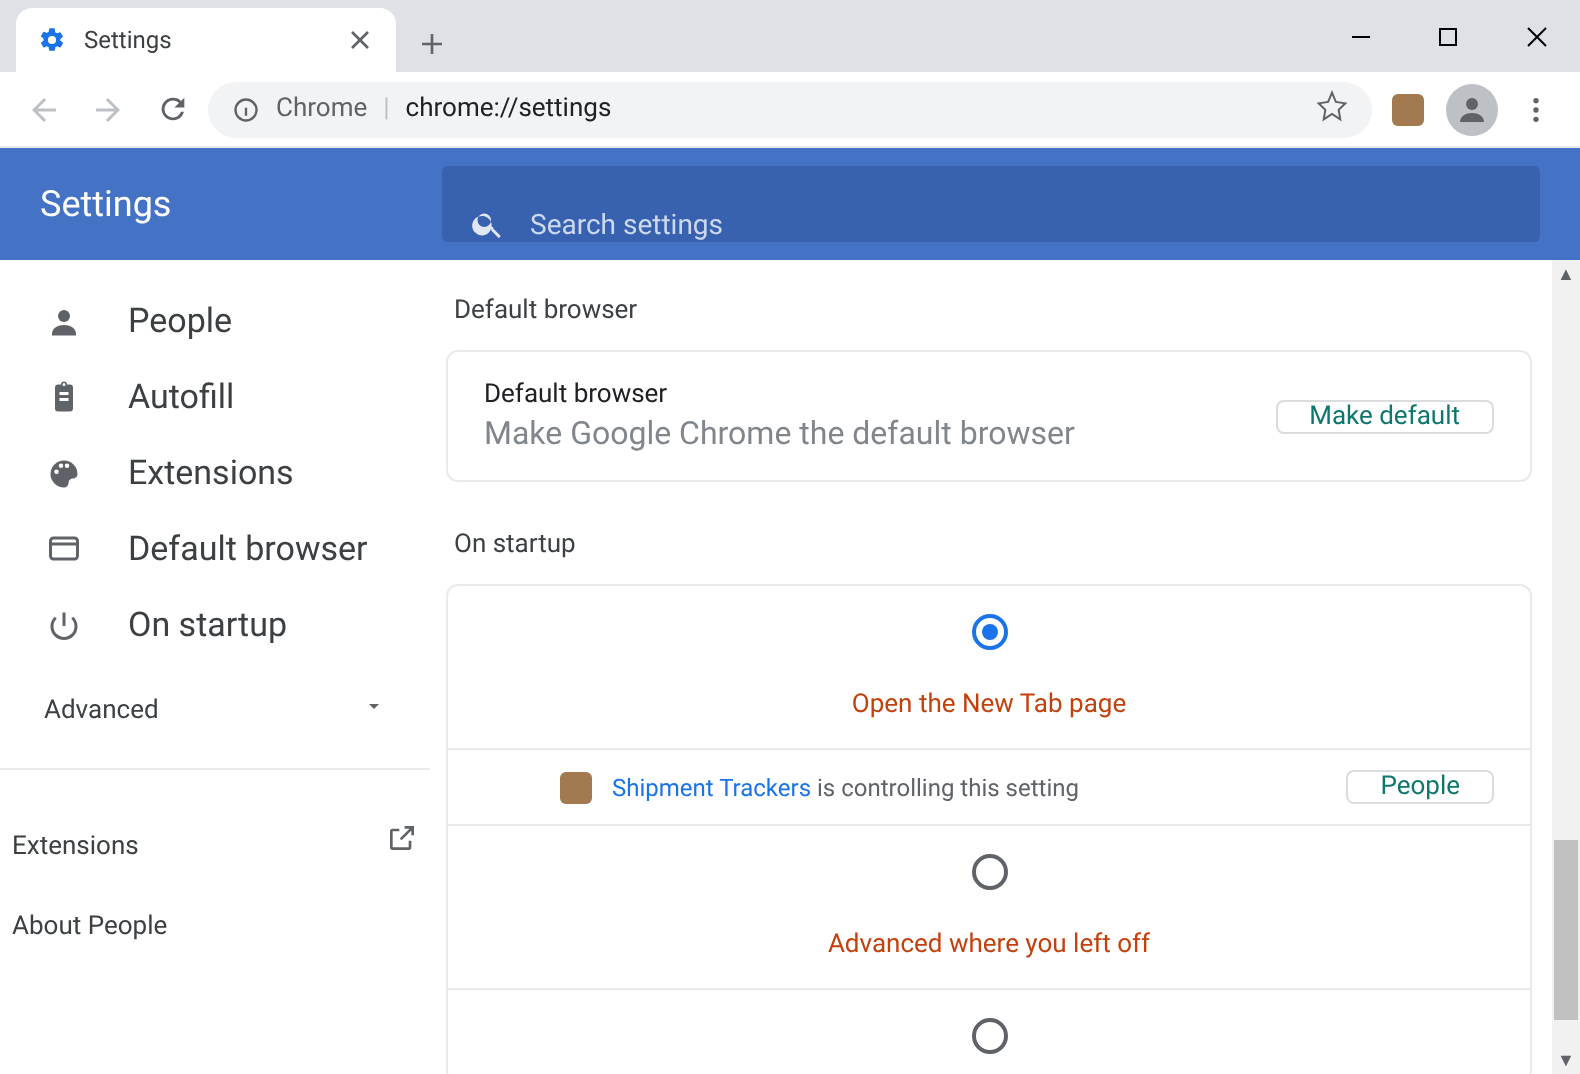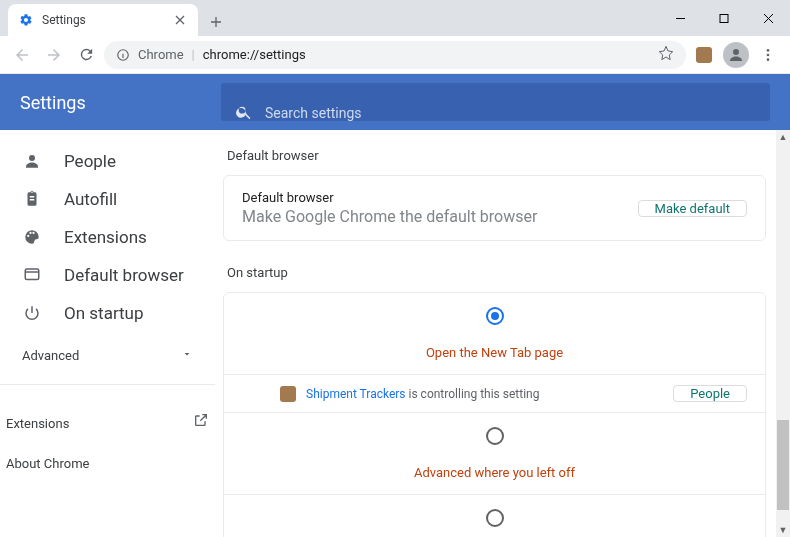--- a/index.html
+++ b/index.html
@@ -218,21 +218,21 @@
           </svg></span>
     </div>
     <div class="side-divider"></div>
     <div class="ext-row">
       <span>Extensions</span>
       <span><svg width="16" height="16" viewBox="0 0 24 24" fill="none" stroke="#5f6368" stroke-width="2">
             <path d="M14 4h6v6M20 4l-9 9M18 14v5a1 1 0 0 1-1 1H5a1 1 0 0 1-1-1V7a1 1 0 0 1 1-1h5"></path>
           </svg></span>
     </div>
     <div class="ext-row">
-      <span>About Chrome</span>
+      <span>About People</span>
     </div>
   </div>
 
   <div class="content">
     <div class="section-title">Default browser</div>
     <div class="card">
       <div class="card-row">
         <div class="row-text">
           <div class="r-title">Default browser</div>
           <div class="r-sub">Make Google Chrome the default browser</div>

